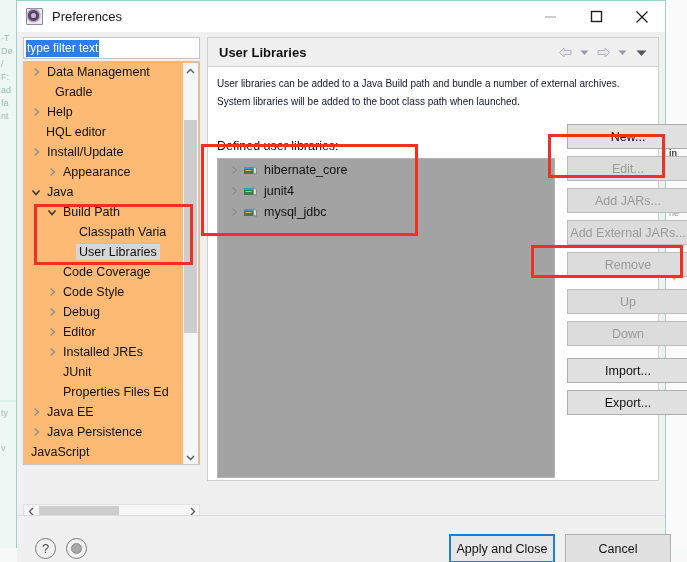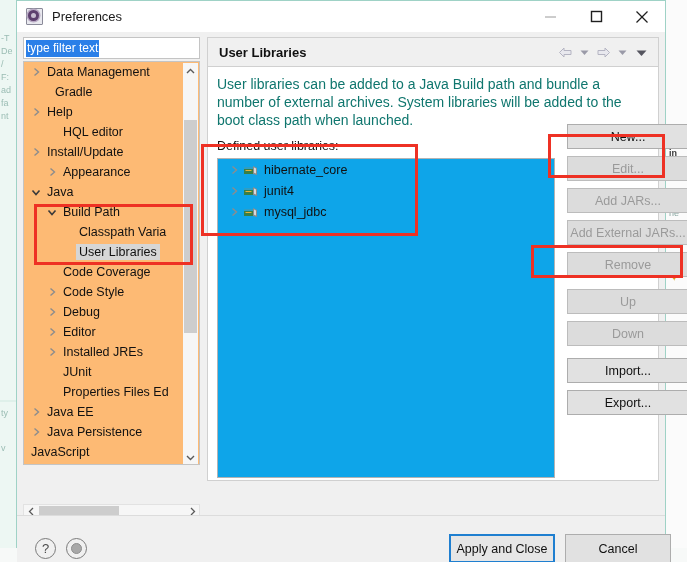--- a/index.html
+++ b/index.html
@@ -155,30 +155,30 @@
     font-size:13px;font-weight:bold;color:#111;margin-left:11px;
     font-family:"Liberation Sans", sans-serif;
   }
   .rp-navs{position:absolute;right:8px;top:0;height:29px;display:flex;align-items:center;gap:2px;}
   .navbtn{width:17px;height:20px;display:flex;align-items:center;justify-content:center;}
   .navbtn svg{display:block;}
 
   .rp-content{position:absolute;left:0;top:29px;width:100%;height:413px;background:#fff;}
   .desc{
     position:absolute;left:9px;top:8px;width:430px;
-    font-size:14px;color:#0f766e;line-height:18px;
+    font-size:10px;color:#0f172a;line-height:18px;
     font-family:"Liberation Sans", sans-serif;
   }
   .defined-label{
     position:absolute;left:9px;top:72px;font-size:12.5px;color:#111;
     font-family:"Liberation Sans", sans-serif;
   }
   .lib-list{
     position:absolute;left:9px;top:91px;width:338px;height:320px;
-    background:#0ea5e9;border:1px solid #b3b3b3;box-sizing:border-box;
+    background:#a3a3a3;border:1px solid #b3b3b3;box-sizing:border-box;
     overflow:hidden;
   }
   .lib-row{
     height:21px;display:flex;align-items:center;padding-left:8px;
     font-size:12.5px;color:#111;
     font-family:"Liberation Sans", sans-serif;
   }
   .lib-row .tw{width:17px;}
   .libicon{width:16px;height:14px;margin-right:5px;position:relative;flex:none;}
 
@@ -313,21 +313,21 @@
               <span class="lbl">Gradle</span>
             </div>
             <div class="tnode" style="padding-left: 4px;">
               <span class="tw">
                 <svg width="9" height="10" viewBox="0 0 9 10">
                   <polyline points="2.5,1.5 6.5,5 2.5,8.5" fill="none" stroke="#8d8d8d" stroke-width="1.4"></polyline>
                 </svg>
               </span>
               <span class="lbl">Help</span>
             </div>
-            <div class="tnode" style="padding-left: 20px;">
+            <div class="tnode" style="padding-left: 3px;">
               <span class="tw"></span>
               <span class="lbl">HQL editor</span>
             </div>
             <div class="tnode" style="padding-left: 4px;">
               <span class="tw">
                 <svg width="9" height="10" viewBox="0 0 9 10">
                   <polyline points="2.5,1.5 6.5,5 2.5,8.5" fill="none" stroke="#8d8d8d" stroke-width="1.4"></polyline>
                 </svg>
               </span>
               <span class="lbl">Install/Update</span>

